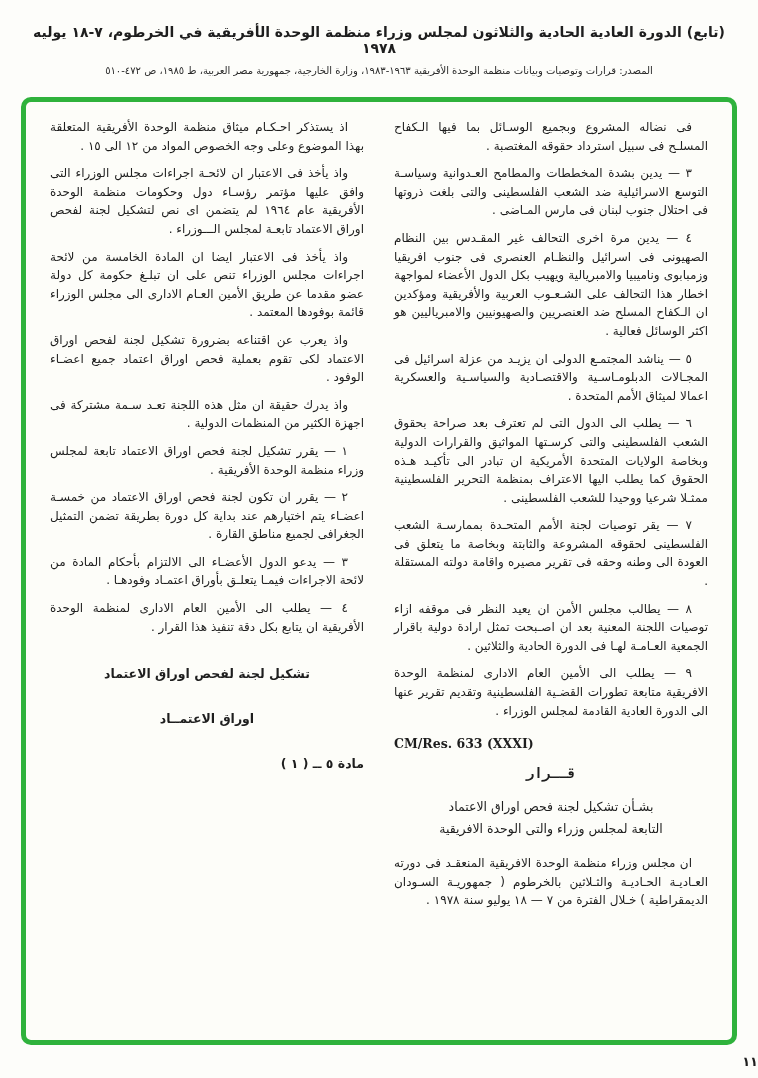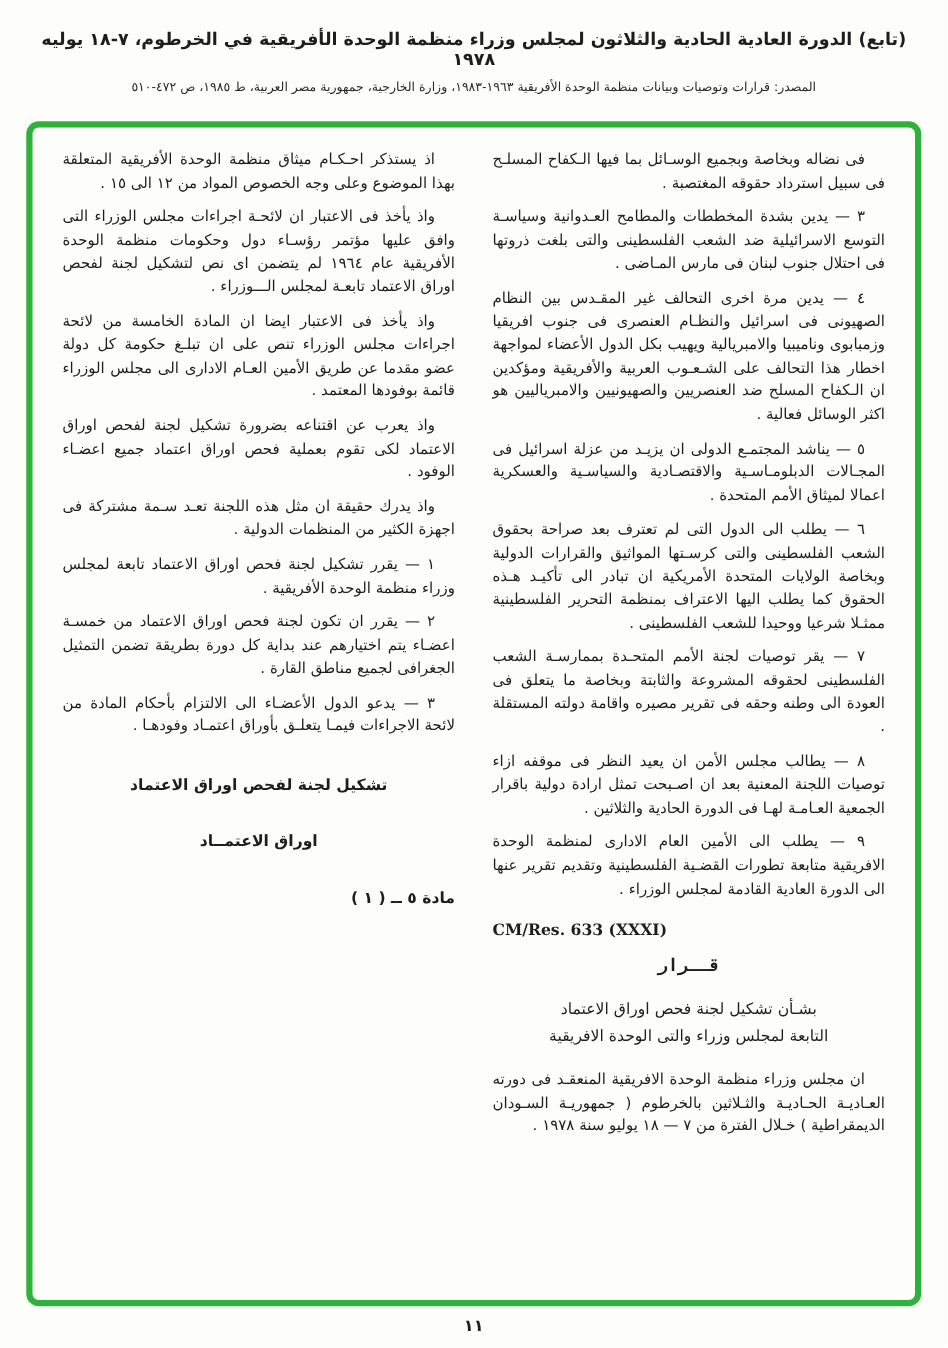--- a/index.html
+++ b/index.html
@@ -100,40 +100,40 @@
     font-weight: bold;
     font-size: 12.5px;
     text-align: right;
     margin: 0 0 26px 0;
   }
   .footer {
     position: absolute;
     bottom: 9px;
     left: 0;
     right: 0;
-    text-align: center;
+    text-align: right;
     font-size: 13px;
     font-weight: bold;
   }
 </style>
 </head>
 <body>
 
 <div class="page">
 
   <div class="header">
     <div class="header-title">(تابع) الدورة العادية الحادية والثلاثون لمجلس وزراء منظمة الوحدة الأفريقية في الخرطوم، ٧-١٨ يوليه ١٩٧٨</div>
     <div class="header-source">المصدر: قرارات وتوصيات وبيانات منظمة الوحدة الأفريقية ١٩٦٣-١٩٨٣، وزارة الخارجية، جمهورية مصر العربية، ط ١٩٨٥، ص ٤٧٢-٥١٠</div>
   </div>
 
   <div class="frame">
     <div class="columns">
 
       <div class="col">
-        <p class="para">فى نضاله وبخاصة وبجميع الوسـائل بما فيها الـكفاح المسلـح فى سبيل استرداد حقوقه المغتصبة .</p>
+        <p class="para">فى نضاله المشروع وبجميع الوسـائل بما فيها الـكفاح المسلـح فى سبيل استرداد حقوقه المغتصبة .</p>
         <p class="para">٣ — يدين بشدة المخططات والمطامح العـدوانية وسياسـة التوسع الاسرائيلية ضد الشعب الفلسطينى والتى بلغت ذروتها فى احتلال جنوب لبنان فى مارس المـاضى .</p>
         <p class="para">٤ — يدين مرة اخرى التحالف غير المقـدس بين النظام الصهيونى فى اسرائيل والنظـام العنصرى فى جنوب افريقيا وزمبابوى وناميبيا والامبريالية ويهيب بكل الدول الأعضاء لمواجهة اخطار هذا التحالف على الشـعـوب العربية والأفريقية ومؤكدين ان الـكفاح المسلح ضد العنصريين والصهيونيين والامبرياليين هو اكثر الوسائل فعالية .</p>
         <p class="para">٥ — يناشد المجتمـع الدولى ان يزيـد من عزلة اسرائيل فى المجـالات الدبلومـاسـية والاقتصـادية والسياسـية والعسكرية اعمالا لميثاق الأمم المتحدة .</p>
         <p class="para">٦ — يطلب الى الدول التى لم تعترف بعد صراحة بحقوق الشعب الفلسطينى والتى كرسـتها المواثيق والقرارات الدولية وبخاصة الولايات المتحدة الأمريكية ان تبادر الى تأكيـد هـذه الحقوق كما يطلب اليها الاعتراف بمنظمة التحرير الفلسطينية ممثـلا شرعيا ووحيدا للشعب الفلسطينى .</p>
         <p class="para">٧ — يقر توصيات لجنة الأمم المتحـدة بممارسـة الشعب الفلسطينى لحقوقه المشروعة والثابتة وبخاصة ما يتعلق فى العودة الى وطنه وحقه فى تقرير مصيره واقامة دولته المستقلة .</p>
         <p class="para">٨ — يطالب مجلس الأمن ان يعيد النظر فى موقفه ازاء توصيات اللجنة المعنية بعد ان اصـبحت تمثل ارادة دولية باقرار الجمعية العـامـة لهـا فى الدورة الحادية والثلاثين .</p>
         <p class="para">٩ — يطلب الى الأمين العام الادارى لمنظمة الوحدة الافريقية متابعة تطورات القضـية الفلسطينية وتقديم تقرير عنها الى الدورة العادية القادمة لمجلس الوزراء .</p>
         <div class="res-ref">CM/Res. 633 (XXXI)</div>
         <div class="decision-title">قــرار</div>
         <div class="decision-subject">
@@ -145,20 +145,21 @@
 
       <div class="col">
         <p class="para">اذ يستذكر احـكـام ميثاق منظمة الوحدة الأفريقية المتعلقة بهذا الموضوع وعلى وجه الخصوص المواد من ١٢ الى ١٥ .</p>
         <p class="para">واذ يأخذ فى الاعتبار ان لائحـة اجراءات مجلس الوزراء التى وافق عليها مؤتمر رؤسـاء دول وحكومات منظمة الوحدة الأفريقية عام ١٩٦٤ لم يتضمن اى نص لتشكيل لجنة لفحص اوراق الاعتماد تابعـة لمجلس الـــوزراء .</p>
         <p class="para">واذ يأخذ فى الاعتبار ايضا ان المادة الخامسة من لائحة اجراءات مجلس الوزراء تنص على ان تبلـغ حكومة كل دولة عضو مقدما عن طريق الأمين العـام الادارى الى مجلس الوزراء قائمة بوفودها المعتمد .</p>
         <p class="para">واذ يعرب عن اقتناعه بضرورة تشكيل لجنة لفحص اوراق الاعتماد لكى تقوم بعملية فحص اوراق اعتماد جميع اعضـاء الوفود .</p>
         <p class="para">واذ يدرك حقيقة ان مثل هذه اللجنة تعـد سـمة مشتركة فى اجهزة الكثير من المنظمات الدولية .</p>
         <p class="para">١ — يقرر تشكيل لجنة فحص اوراق الاعتماد تابعة لمجلس وزراء منظمة الوحدة الأفريقية .</p>
         <p class="para">٢ — يقرر ان تكون لجنة فحص اوراق الاعتماد من خمسـة اعضـاء يتم اختيارهم عند بداية كل دورة بطريقة تضمن التمثيل الجغرافى لجميع مناطق القارة .</p>
         <p class="para">٣ — يدعو الدول الأعضـاء الى الالتزام بأحكام المادة من لائحة الاجراءات فيمـا يتعلـق بأوراق اعتمـاد وفودهـا .</p>
+        <p class="para">٤ — يطلب الى الأمين العام الادارى لمنظمة الوحدة الأفريقية ان يتابع بكل دقة تنفيذ هذا القرار .</p>
         <div class="headings-block">
           <div class="section-title">تشكيل لجنة لفحص اوراق الاعتماد</div>
           <div class="section-title">اوراق الاعتمــاد</div>
           <div class="article-title">مادة ٥ ــ ( ١ )</div>
         </div>
       </div>
 
     </div>
   </div>
 

